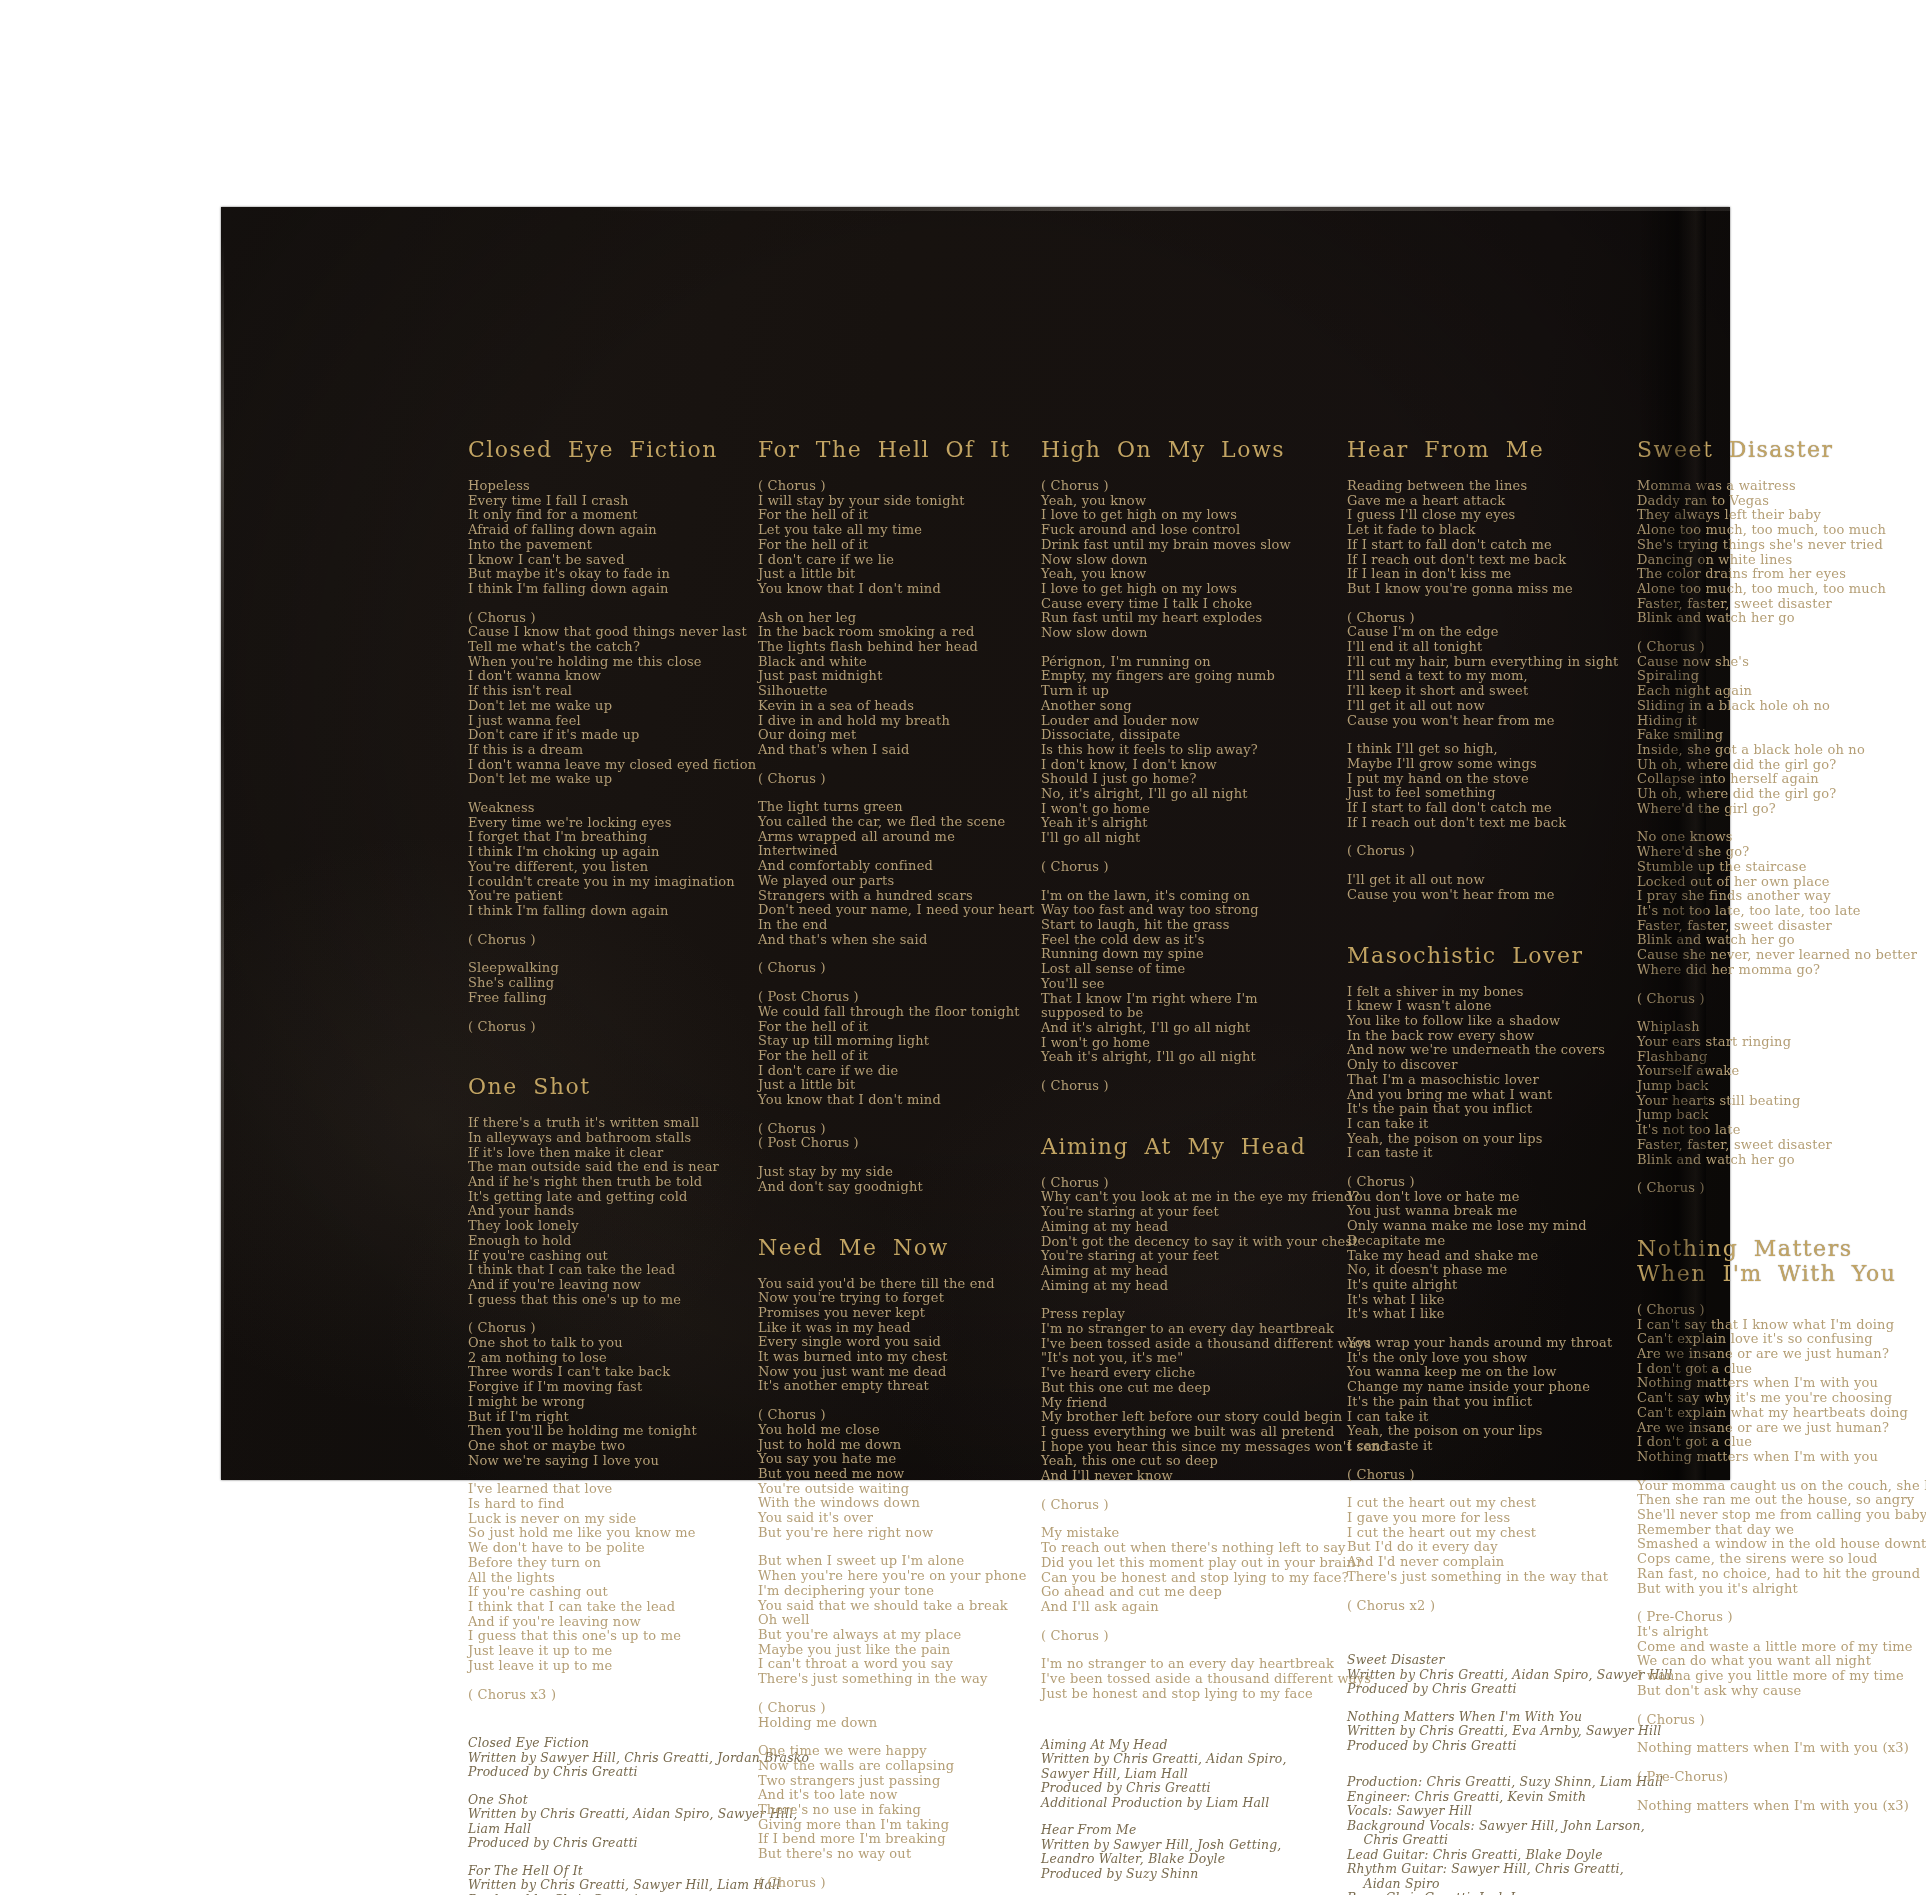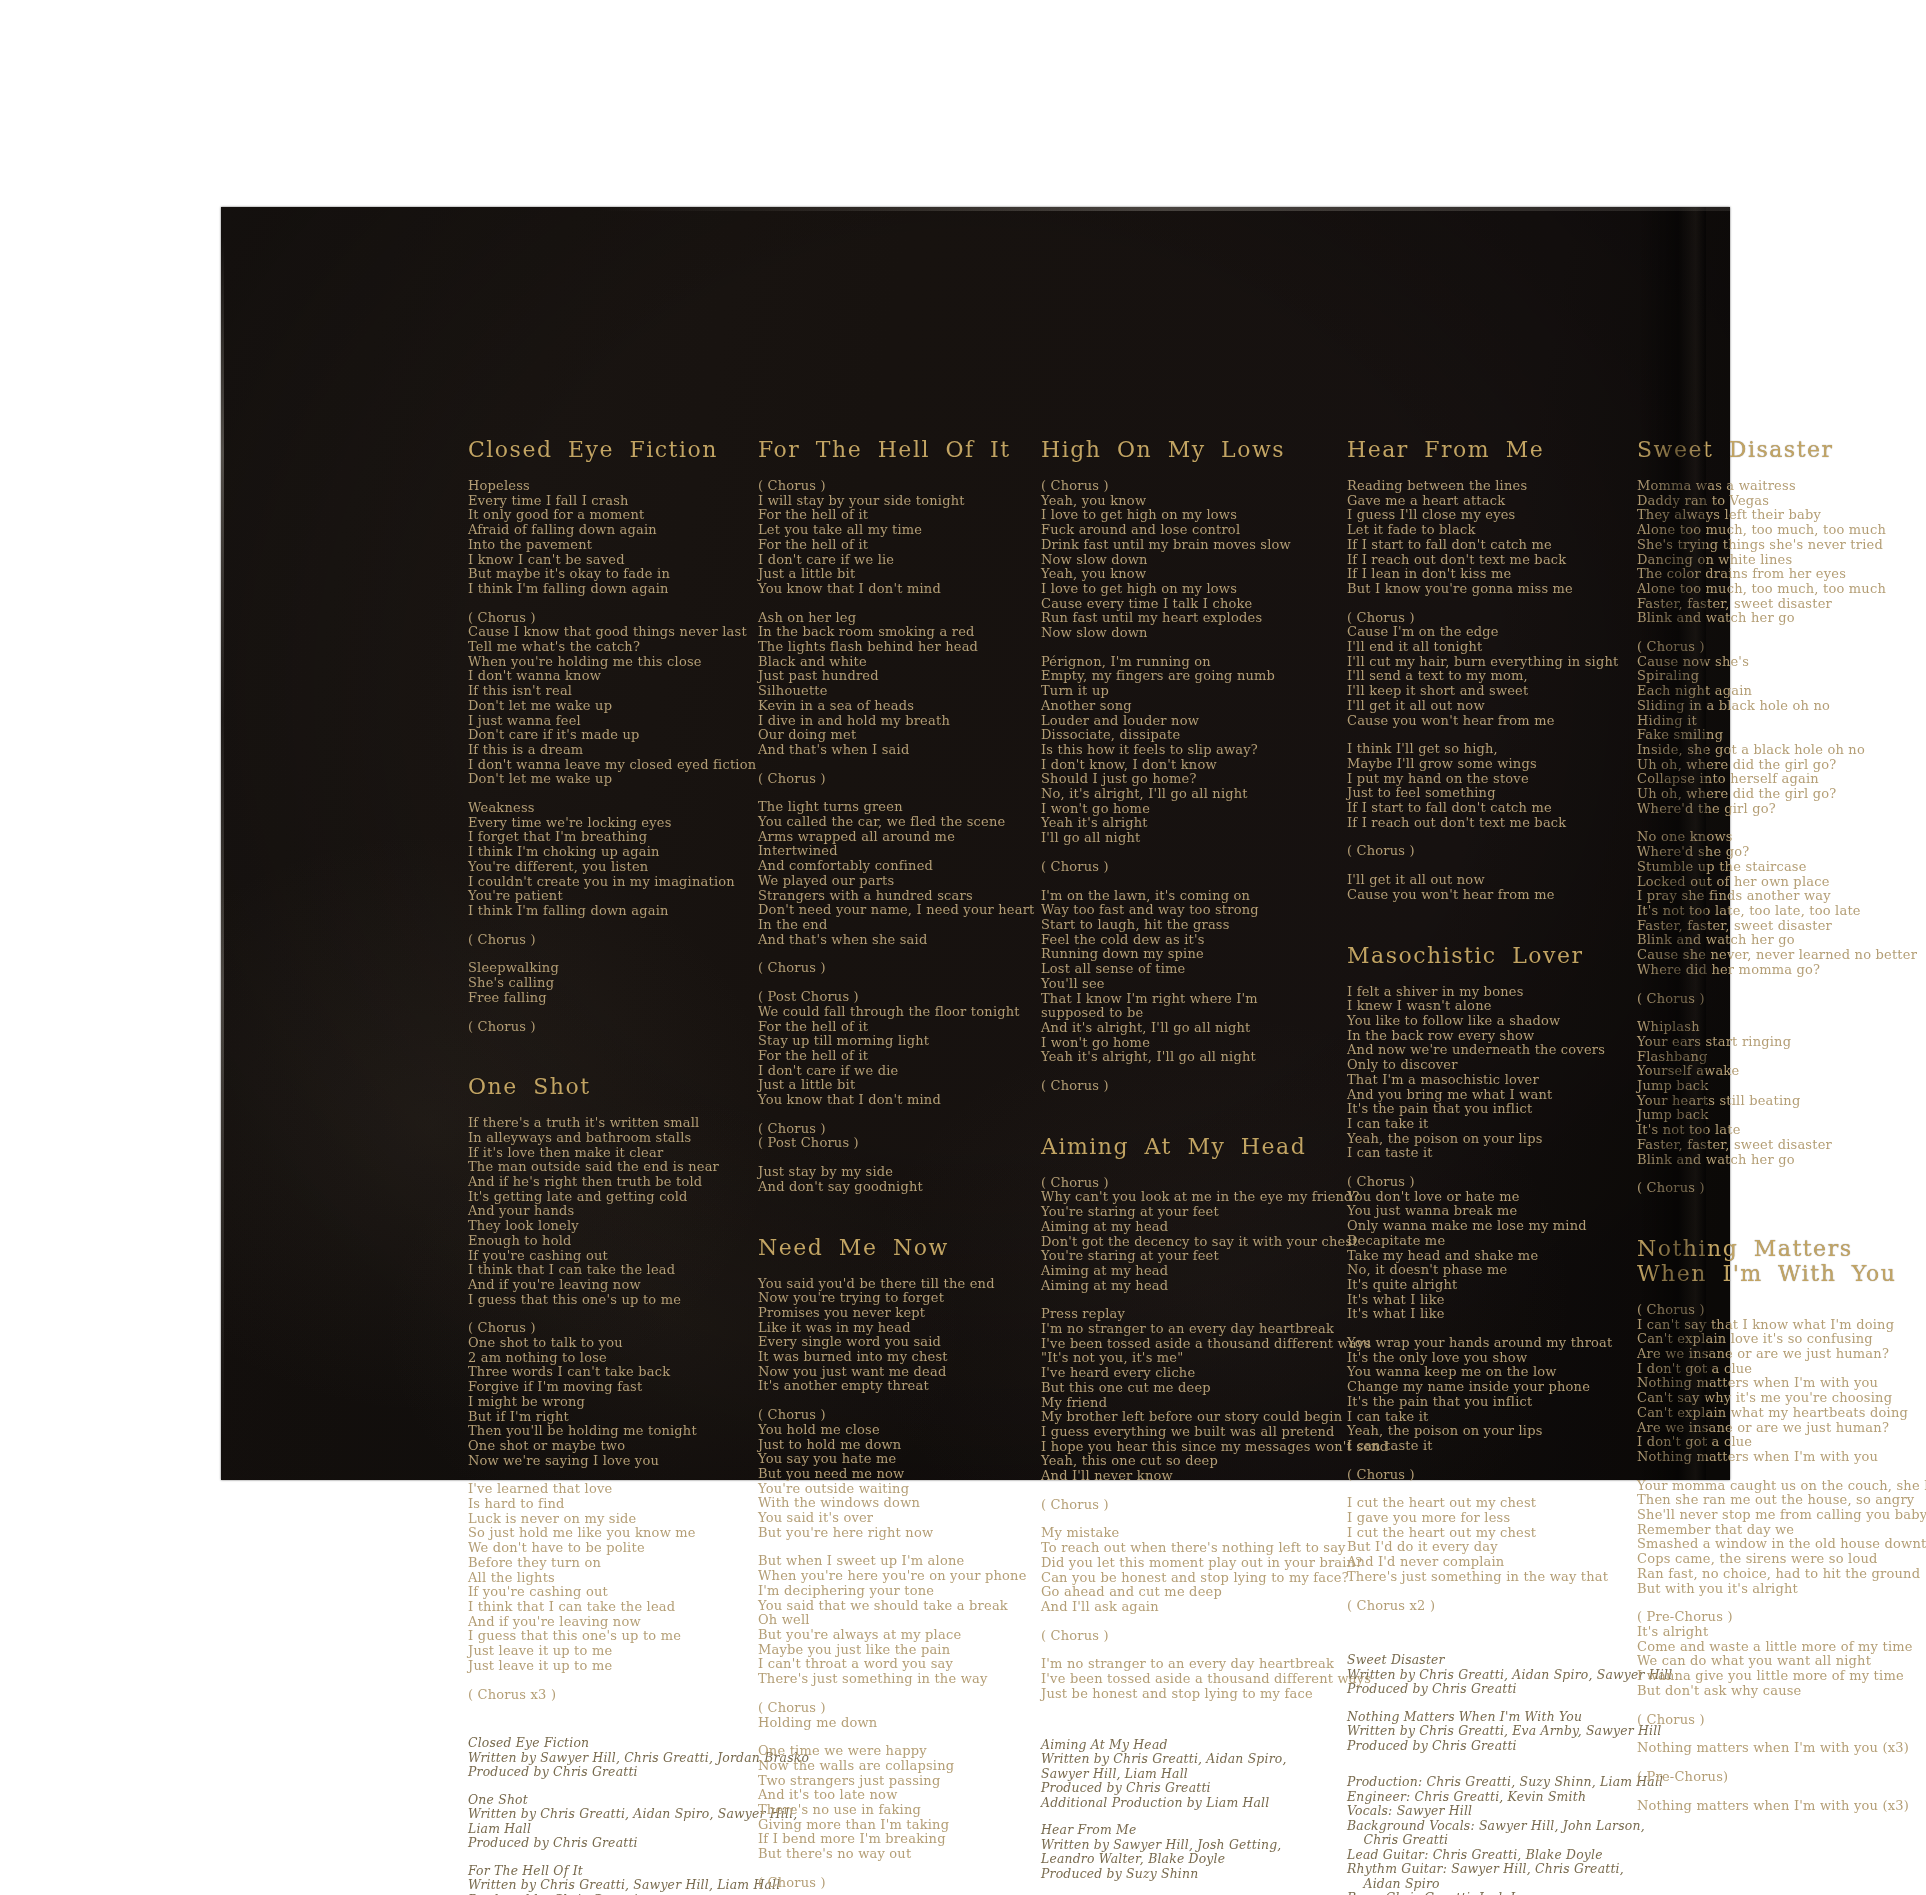--- a/index.html
+++ b/index.html
@@ -67,21 +67,21 @@
 
 <div class="sheet">
   <div id="columns">
       <div class="column" data-col="0">
         <div class="sec title">
           <div class="line">Closed Eye Fiction</div>
         </div>
         <div class="sec stanza">
           <div class="line">Hopeless</div>
           <div class="line">Every time I fall I crash</div>
-          <div class="line">It only good for a moment</div>
+          <div class="line">It only find for a moment</div>
           <div class="line">Afraid of falling down again</div>
           <div class="line">Into the pavement</div>
           <div class="line">I know I can't be saved</div>
           <div class="line">But maybe it's okay to fade in</div>
           <div class="line">I think I'm falling down again</div>
         </div>
         <div class="sec stanza">
           <div class="line">( Chorus )</div>
           <div class="line">Cause I know that good things never last</div>
           <div class="line">Tell me what's the catch?</div>
@@ -193,21 +193,21 @@
           <div class="line">For the hell of it</div>
           <div class="line">I don't care if we lie</div>
           <div class="line">Just a little bit</div>
           <div class="line">You know that I don't mind</div>
         </div>
         <div class="sec stanza">
           <div class="line">Ash on her leg</div>
           <div class="line">In the back room smoking a red</div>
           <div class="line">The lights flash behind her head</div>
           <div class="line">Black and white</div>
-          <div class="line">Just past hundred</div>
+          <div class="line">Just past midnight</div>
           <div class="line">Silhouette</div>
           <div class="line">Kevin in a sea of heads</div>
           <div class="line">I dive in and hold my breath</div>
           <div class="line">Our doing met</div>
           <div class="line">And that's when I said</div>
         </div>
         <div class="sec stanza">
           <div class="line">( Chorus )</div>
         </div>
         <div class="sec stanza">

